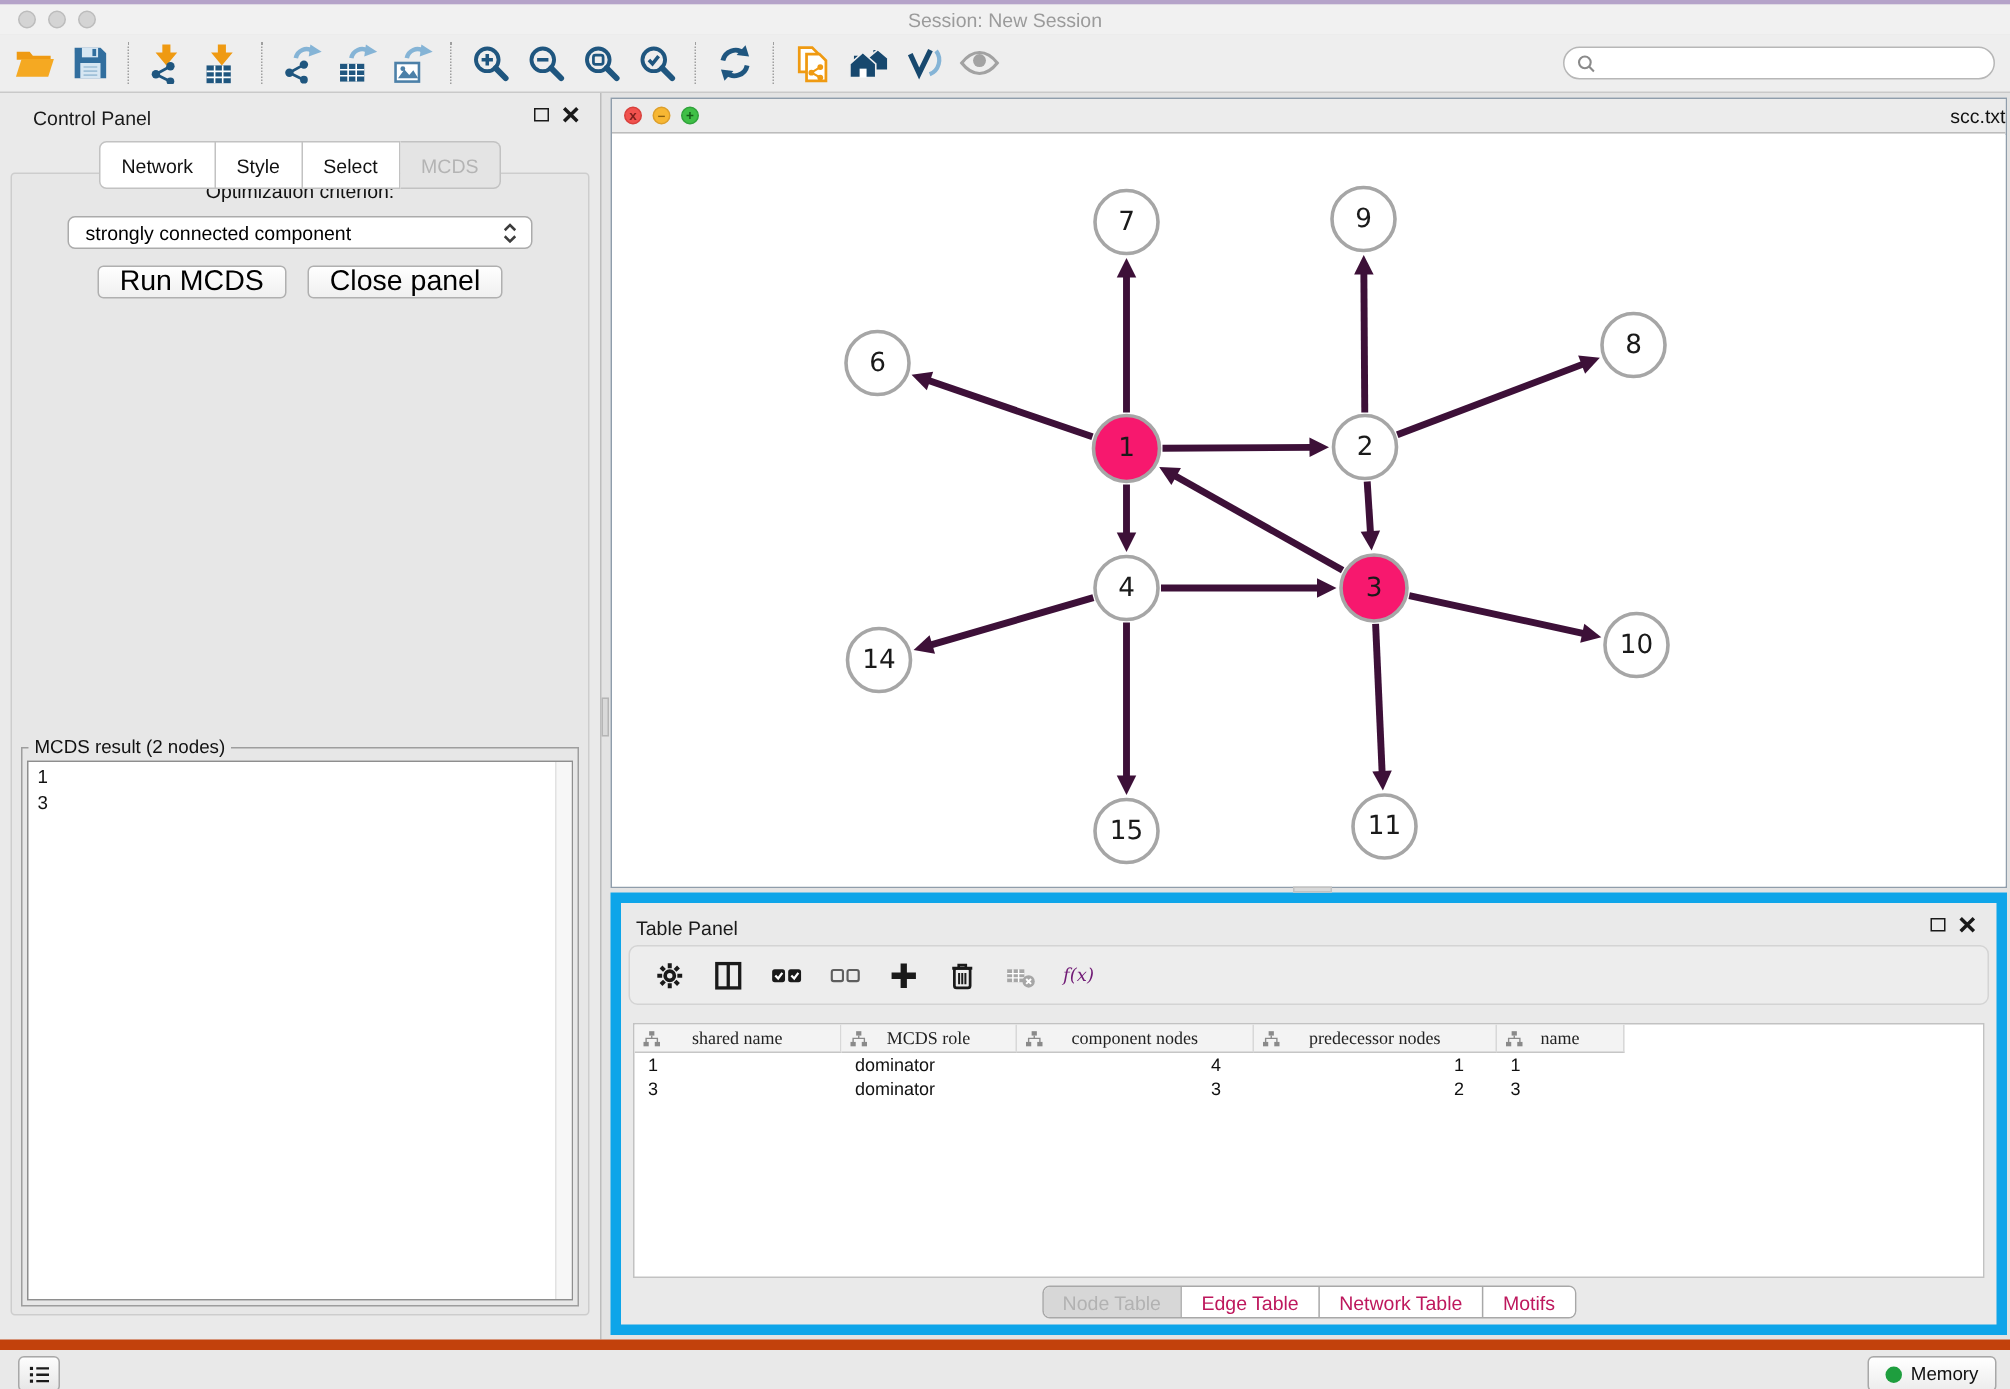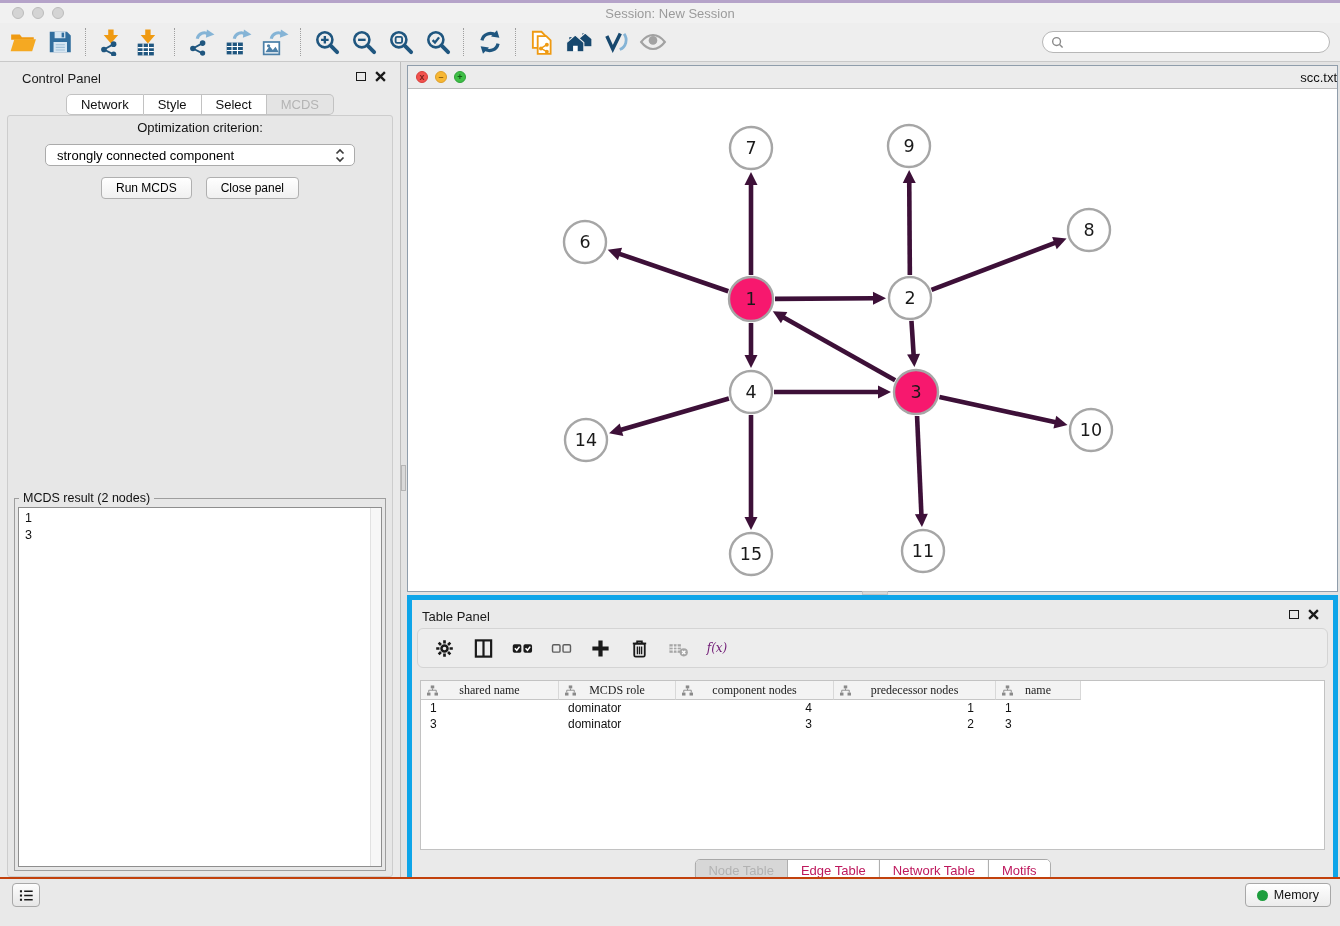--- a/index.html
+++ b/index.html
@@ -27,30 +27,30 @@
   
   .main { position:absolute; top:62px; left:0; right:0; bottom:33px; background:#e3e3e3; }
 
   
   .control-panel { position:absolute; left:0; top:0; width:400px; bottom:0; background:#eaeaea;padding-left:12px; }
   .cp-header { position:relative; height:32px; }
   .panel-title { position:absolute; left:10px; top:9px; font-size:13px; color:#1a1a1a; }
   .panel-btns { position:absolute; right:14px; top:9px; display:flex; gap:9px; align-items:center; }
   .float-box { width:10px; height:9px; border:1.6px solid #1a1a1a; display:inline-block; }
   .cp-tabs { position:absolute; top:32px; left:0; right:0; height:21px; display:flex; justify-content:center; z-index:2; }
-  .cp-tab { height:21px; padding:0 14px; font-size:13px; display:flex; align-items:center; background:#fff; border:1px solid #c2c2c2; border-left:none; color:#111; cursor:pointer; }
+  .cp-tab { height:32px; padding:0 14px; font-size:13px; display:flex; align-items:center; background:#fff; border:1px solid #c2c2c2; border-left:none; color:#111; cursor:pointer; }
   .cp-tab:first-child { border-left:1px solid #c2c2c2; border-radius:5px 0 0 5px; }
   .cp-tab:last-child { border-radius:0 5px 5px 0; }
   .cp-tab.active { background:#e4e4e4; color:#b4b4b4; }
   .cp-body { position:absolute; top:53px; left:7px; right:7px; bottom:16px; background:#e7e7e7; border:1px solid #cdcdcd; border-radius:3px; }
   .opt-label { margin-top:4px; text-align:center; font-size:13px; color:#111; }
   .dropdown { position:relative; margin:9px auto 0; width:310px; height:22px; background:#fff; border:1px solid #ababab; border-radius:5px; font-size:13px; display:flex; align-items:center; padding:0 26px 0 11px; cursor:pointer; }
   .dd-arrows { position:absolute; right:6px; top:2px; }
   .btn-row { margin-top:11px; display:flex; justify-content:center; gap:14px; }
-  .cp-btn { height:22px; padding:0 14px; background:linear-gradient(#ffffff,#f0f0f0); border:1px solid #b0b0b0; border-radius:4px; font-size:12px; font-family:"Liberation Sans",sans-serif; display:flex; align-items:center; cursor:pointer; }
+  .cp-btn { height:22px; padding:0 14px; background:linear-gradient(#ffffff,#f0f0f0); border:1px solid #b0b0b0; border-radius:4px; font-size:19px; font-family:"Liberation Sans",sans-serif; display:flex; align-items:center; cursor:pointer; }
   .result-group { position:absolute; left:6px; right:6px; top:382px; bottom:5px; border:1px solid #9e9e9e; }
   .result-legend { position:absolute; top:-8px; left:4px; background:#e7e7e7; padding:0 4px; font-size:12.5px; color:#111; }
   .result-text { position:absolute; left:3px; right:3px; top:8px; bottom:3px; background:#fff; border:1px solid #8e8e8e; font-size:12.5px; line-height:17px; padding:2px 6px; white-space:pre; color:#111; overflow:hidden; }
   .result-scroll { position:absolute; right:4px; top:9px; bottom:4px; width:11px; background:#f7f7f7; border-left:1px solid #e2e2e2; }
 
   
   .v-split { position:absolute; left:400px; top:0; width:6px; bottom:0; background:#e3e3e3; border-left:1px solid #bdbdbd; }
   .v-grip { position:absolute; left:0px; top:403px; width:5px; height:26px; background:#d9d9d9; border:1px solid #b5b5b5; }
   .h-grip { position:absolute; left:456px; top:529px; width:26px; height:4px; background:#d9d9d9; border:1px solid #c2c2c2; z-index:3; }
 
@@ -60,41 +60,41 @@
   .nw-titlebar { position:relative; height:23px; background:#ececec; border-bottom:1px solid #bcbcbc; display:flex; align-items:center; }
   .nw-lights { display:flex; gap:7px; margin-left:8px; z-index:2; }
   .nw-dot { width:12px; height:12px; border-radius:50%; font-size:9px; font-weight:bold; display:flex; align-items:center; justify-content:center; line-height:1; }
   .nw-dot.red { background:#f1524e; border:1px solid #d8403c; color:#7c1f1c; }
   .nw-dot.yellow { background:#f7b733; border:1px solid #dd9f2b; color:#8a5f10; }
   .nw-dot.green { background:#3fbf46; border:1px solid #2fa23a; color:#145c18; }
   .nw-title { position:absolute; left:0; right:0; text-align:right; font-size:13px; color:#111; }
   .nw-canvas { position:absolute; top:24px; left:0; right:0; bottom:0; background:#fff; }
 
   
-  .table-panel { position:absolute; left:1px; right:2px; top:533px; bottom:3px; background:#eaeaea; border:5px solid #0ea5e9; }
+  .table-panel { position:absolute; left:1px; right:2px; top:533px; bottom:3px; background:#eaeaea; border:7px solid #0ea5e9; }
   .tp-header { position:relative; height:26px; }
   .tp-toolbar { position:absolute; top:28px; left:5px; right:5px; height:40px; background:#ededed; border:1px solid #d4d4d4; border-radius:6px; display:flex; align-items:center; padding-left:14px; gap:15px; }
   .tp-icon { width:24px; height:24px; display:flex; align-items:center; justify-content:center; cursor:pointer; }
   .tp-icon svg { width:21px; height:21px; }
   .tp-icon .fx { font-family:"DejaVu Serif",serif; font-style:italic; font-size:12px; color:#701a75; }
   .tp-table { position:absolute; left:8px; right:8px; top:80px; height:170px; background:#fff; border:1px solid #c2c2c2; overflow:hidden; }
   .tt-head { display:flex; height:19px;font-family:Liberation Serif, serif; }
   .tt-th { position:relative; background:#f3f3f3; border-right:1px solid #d8d8d8; border-bottom:1px solid #c6c6c6; font-size:12px; color:#222; display:flex; align-items:center; justify-content:center; cursor:pointer; }
   .tt-th .tree { position:absolute; left:5px; top:4px; }
   .tt-row { display:flex; height:16px; }
   .tt-td { font-size:12px; color:#111; display:flex; align-items:center; }
   .tt-td.left { justify-content:flex-start; padding-left:9px; }
   .tt-td.right { justify-content:flex-end; padding-right:22px; }
   .tp-tabs { position:absolute; bottom:4px; left:50%; transform:translateX(-50%); display:flex; height:22px; border:1px solid #a8a8a8; border-radius:5px; overflow:hidden; background:#fff; }
   .tp-tab { padding:0 13px; font-size:13px; display:flex; align-items:center; border-left:1px solid #a8a8a8; color:#be185d; background:#fff; cursor:pointer; white-space:nowrap; }
   .tp-tab:first-child { border-left:none; }
   .tp-tab.active { background:#d7d7d7; color:#b2b2b2; }
 
   
-  .statusbar { position:absolute; bottom:0; left:0; right:0; height:49px; background:#e9e9e9; border-top:2px solid #c2410c; }
+  .statusbar { position:absolute; bottom:0; left:0; right:0; height:33px; background:#e9e9e9; border-top:7px solid #c2410c; }
   .sb-left-btn { position:absolute; left:12px; top:4px; width:28px; height:24px; background:linear-gradient(#fdfdfd,#e6e6e6); border:1px solid #a8a8a8; border-radius:4px; display:flex; align-items:center; justify-content:center; cursor:pointer; }
   .sb-memory { position:absolute; right:9px; top:4px; height:24px; padding:0 11px; background:linear-gradient(#ffffff,#ececec); border:1px solid #a8a8a8; border-radius:4px; display:flex; align-items:center; gap:6px; font-size:12.5px; color:#111; cursor:pointer; }
   .mem-dot { width:11px; height:11px; border-radius:50%; background:#1e9e3e; }
 </style>
 </head>
 <body>
 
 <div class="app">
   <div class="mac-strip"></div>
 

